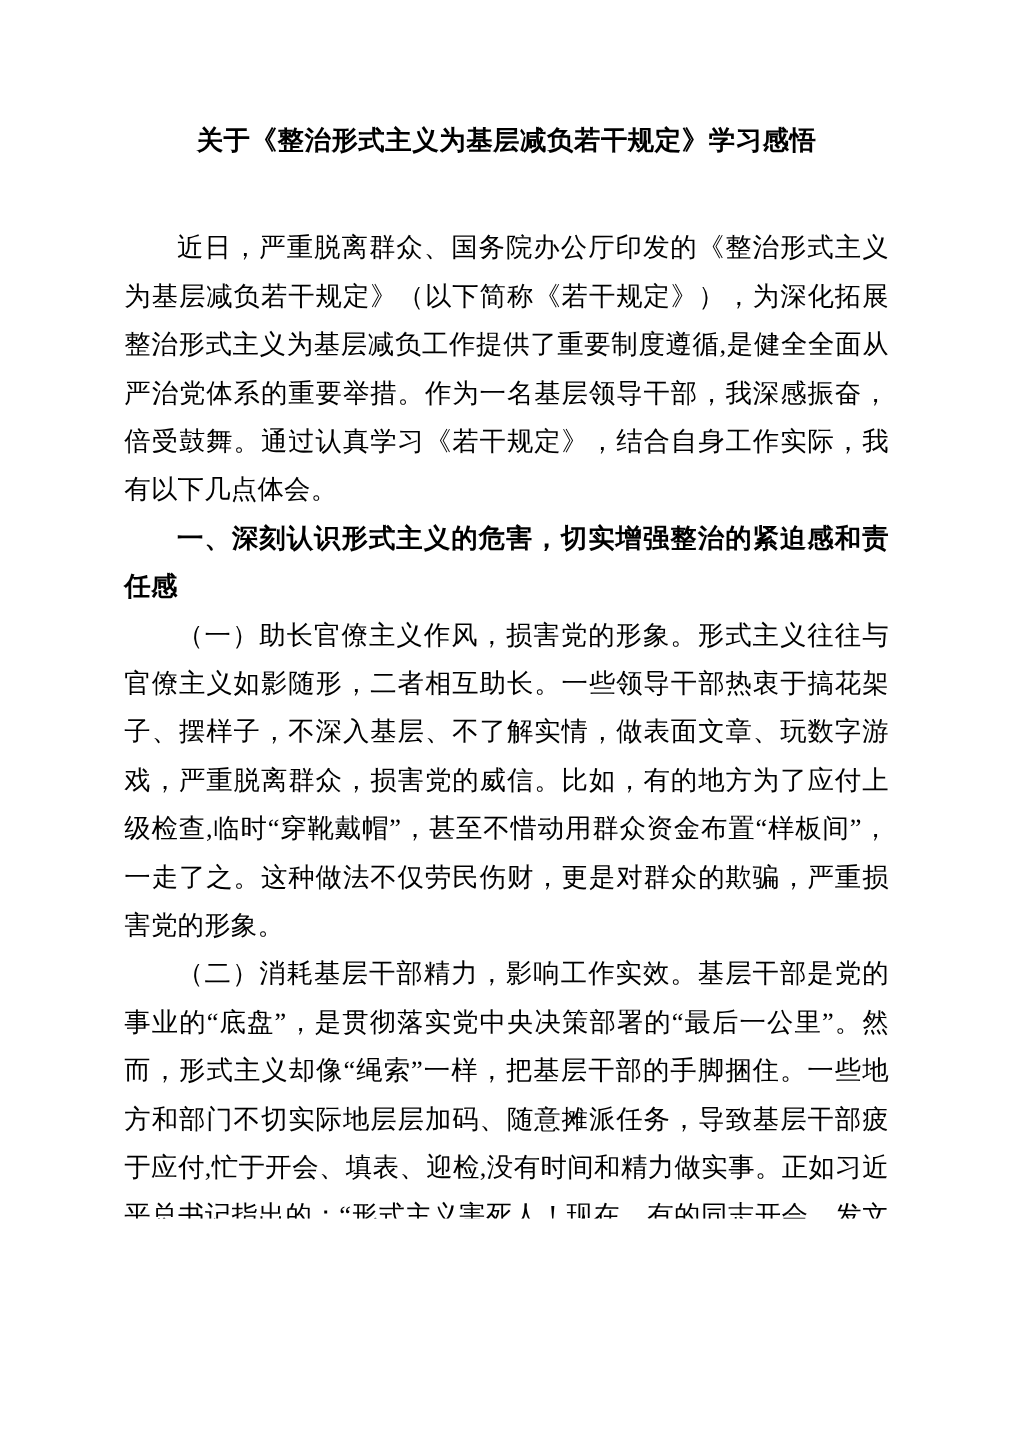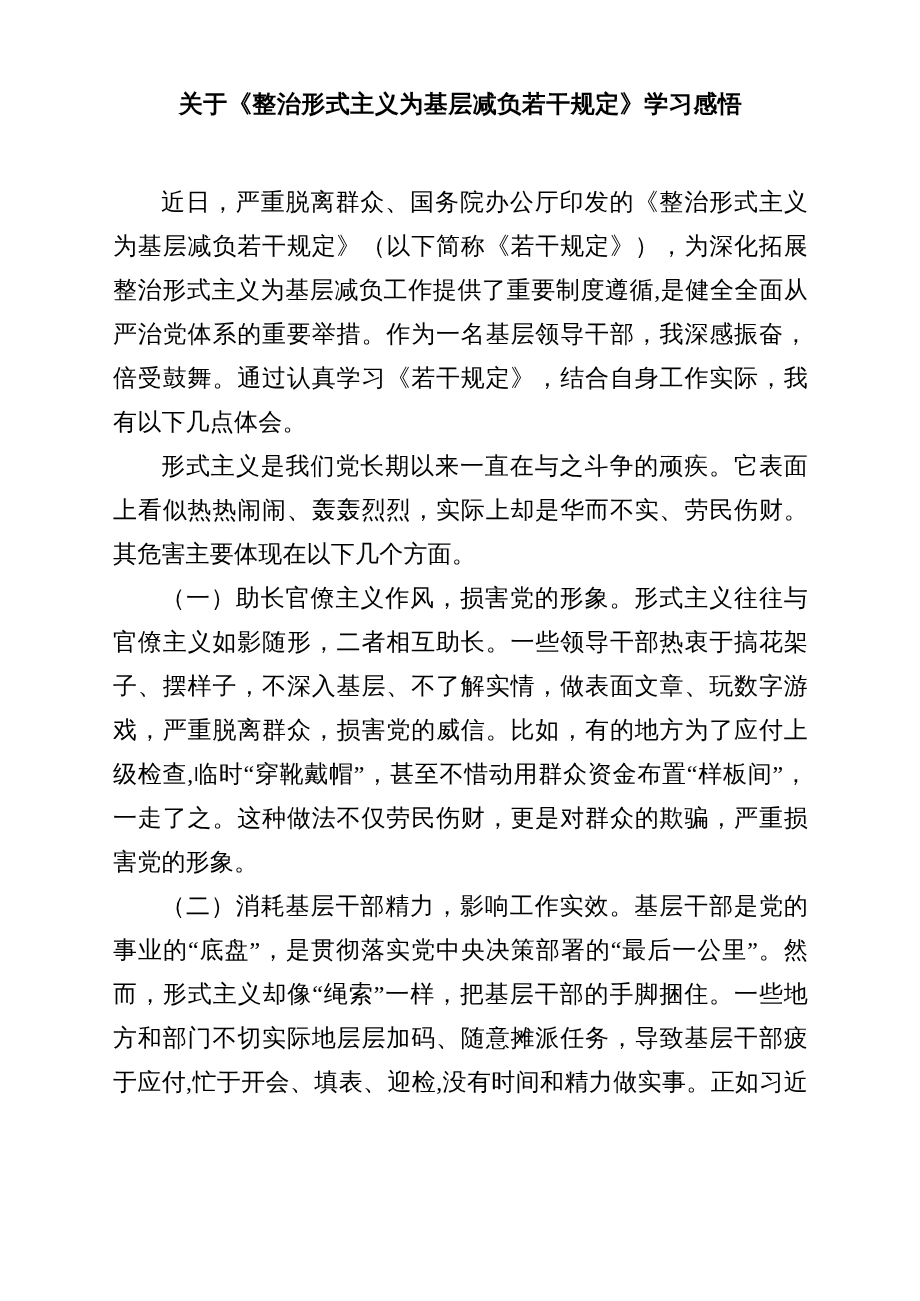--- a/index.html
+++ b/index.html
@@ -5,21 +5,21 @@
   * { margin: 0; padding: 0; box-sizing: border-box; }
   html, body { background: #ffffff; }
   body { width: 920px; }
 
   .page {
     position: relative;
     width: 920px;
     height: 1108px;
     background: #ffffff;
     color: #000000;
-    padding: 84px 112px 0 113px;
+    padding: 108px 112px 0 113px;
     font-family: "Liberation Serif", serif;
     overflow: hidden;
   }
 
   .doc-title {
     font-size: 24px;
     font-weight: bold;
     text-align: center;
     line-height: 40px;
     margin-bottom: 56px;
@@ -40,19 +40,19 @@
   }
 </style>
 </head>
 <body>
 
 <div class="page">
   <h1 class="doc-title">关于《整治形式主义为基层减负若干规定》学习感悟</h1>
 
   <p class="para">近日，严重脱离群众、国务院办公厅印发的《整治形式主义为基层减负若干规定》（以下简称《若干规定》），为深化拓展整治形式主义为基层减负工作提供了重要制度遵循,是健全全面从严治党体系的重要举措。作为一名基层领导干部，我深感振奋，倍受鼓舞。通过认真学习《若干规定》，结合自身工作实际，我有以下几点体会。</p>
 
+  <p class="para heading">一、深刻认识形式主义的危害，切实增强整治的紧迫感和责任感</p>
 
-  <p class="para">形式主义是我们党长期以来一直在与之斗争的顽疾。它表面上看似热热闹闹、轰轰烈烈，实际上却是华而不实、劳民伤财。其危害主要体现在以下几个方面。</p>
 
   <p class="para">（一）助长官僚主义作风，损害党的形象。形式主义往往与官僚主义如影随形，二者相互助长。一些领导干部热衷于搞花架子、摆样子，不深入基层、不了解实情，做表面文章、玩数字游戏，严重脱离群众，损害党的威信。比如，有的地方为了应付上级检查,临时“穿靴戴帽”，甚至不惜动用群众资金布置“样板间”，一走了之。这种做法不仅劳民伤财，更是对群众的欺骗，严重损害党的形象。</p>
 
   <p class="para">（二）消耗基层干部精力，影响工作实效。基层干部是党的事业的“底盘”，是贯彻落实党中央决策部署的“最后一公里”。然而，形式主义却像“绳索”一样，把基层干部的手脚捆住。一些地方和部门不切实际地层层加码、随意摊派任务，导致基层干部疲于应付,忙于开会、填表、迎检,没有时间和精力做实事。正如习近平总书记指出的：“形式主义害死人！现在，有的同志开会、发文件、搞检查、兴项目，疲于</p>
 </div>
 
 </body></html>

